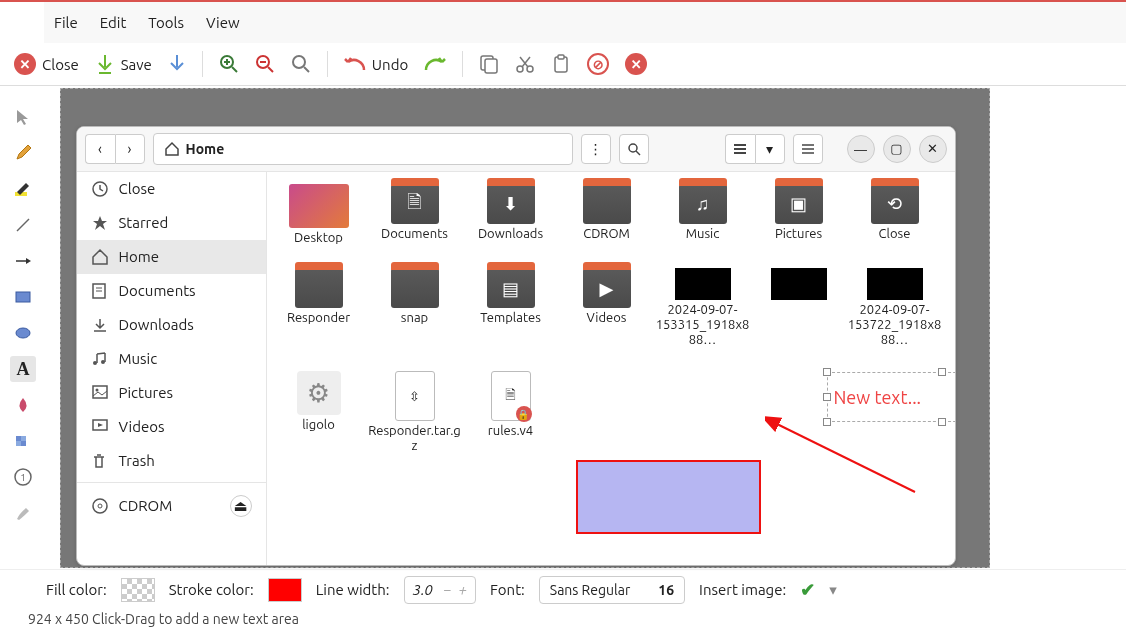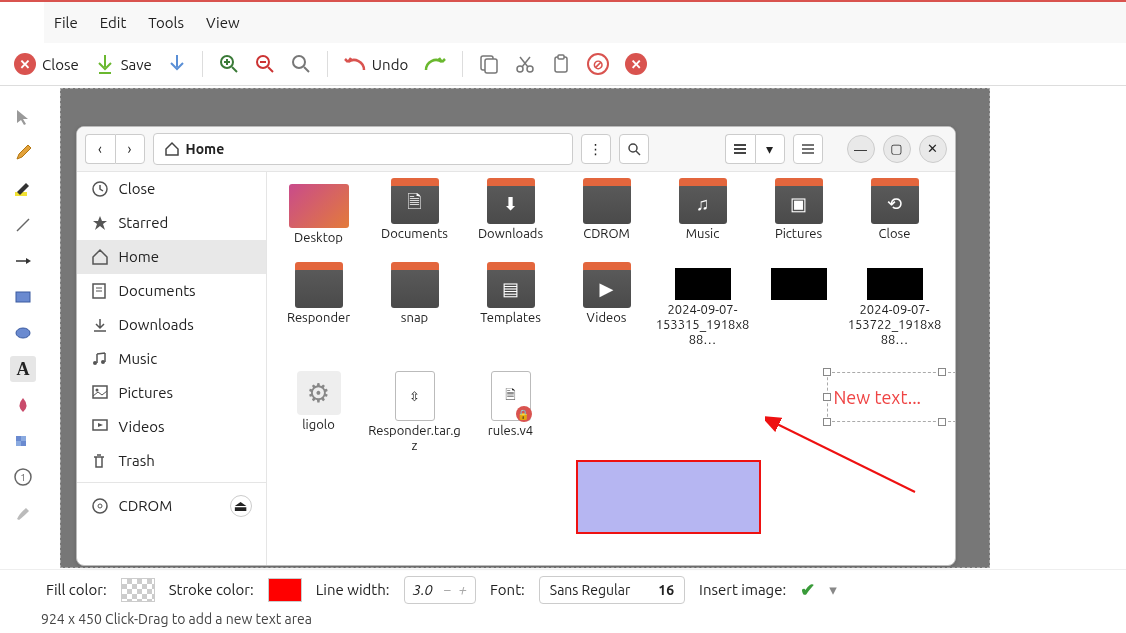--- a/index.html
+++ b/index.html
@@ -67,21 +67,21 @@
   .handle { position: absolute; width: 8px; height: 8px; background: #fff; border: 1px solid #888; }
   .arrow-svg { position: absolute; left: 498px; top: 240px; }
 
   
   .bottom-bar { position: absolute; left: 0; bottom: 24px; right: 0; height: 40px; display: flex; align-items: center; gap: 14px; padding: 15px 46px; border-top: 1px solid #eee; font-size: 15px; margin-top: 47px; }
   .swatch { width: 34px; height: 24px; border: 1px solid #ccc; }
   .checker { background-image: linear-gradient(45deg,#ccc 25%,transparent 25%),linear-gradient(-45deg,#ccc 25%,transparent 25%),linear-gradient(45deg,transparent 75%,#ccc 75%),linear-gradient(-45deg,transparent 75%,#ccc 75%); background-size:10px 10px; background-position:0 0,0 5px,5px -5px,-5px 0; }
   .spin { display: flex; border: 1px solid #ccc; border-radius: 4px; height: 28px; align-items:center; padding: 0 8px; gap:10px;font-style:italic; }
   .chip { border: 1px solid #ccc; border-radius: 4px; height: 28px; display:flex;align-items:center; padding: 0 10px; gap:28px; font-size:14px;}
   .check-green { color: #3a9b3a; font-weight:bold; font-size:18px; }
-  .status-bar { position: absolute; left: 17px; bottom: 0; right: 0; height: 24px; font-size: 14px; color: #444; padding: 2px 24px; }
+  .status-bar { position: absolute; left: 4px; bottom: 0; right: 0; height: 24px; font-size: 14px; color: #444; padding: 2px 24px; }
 </style>
 </head>
 <body>
 
 <div class="red-top"></div>
 
 <div class="menubar">
   <span>File</span>
   <span>Edit</span>
   <span>Tools</span>

